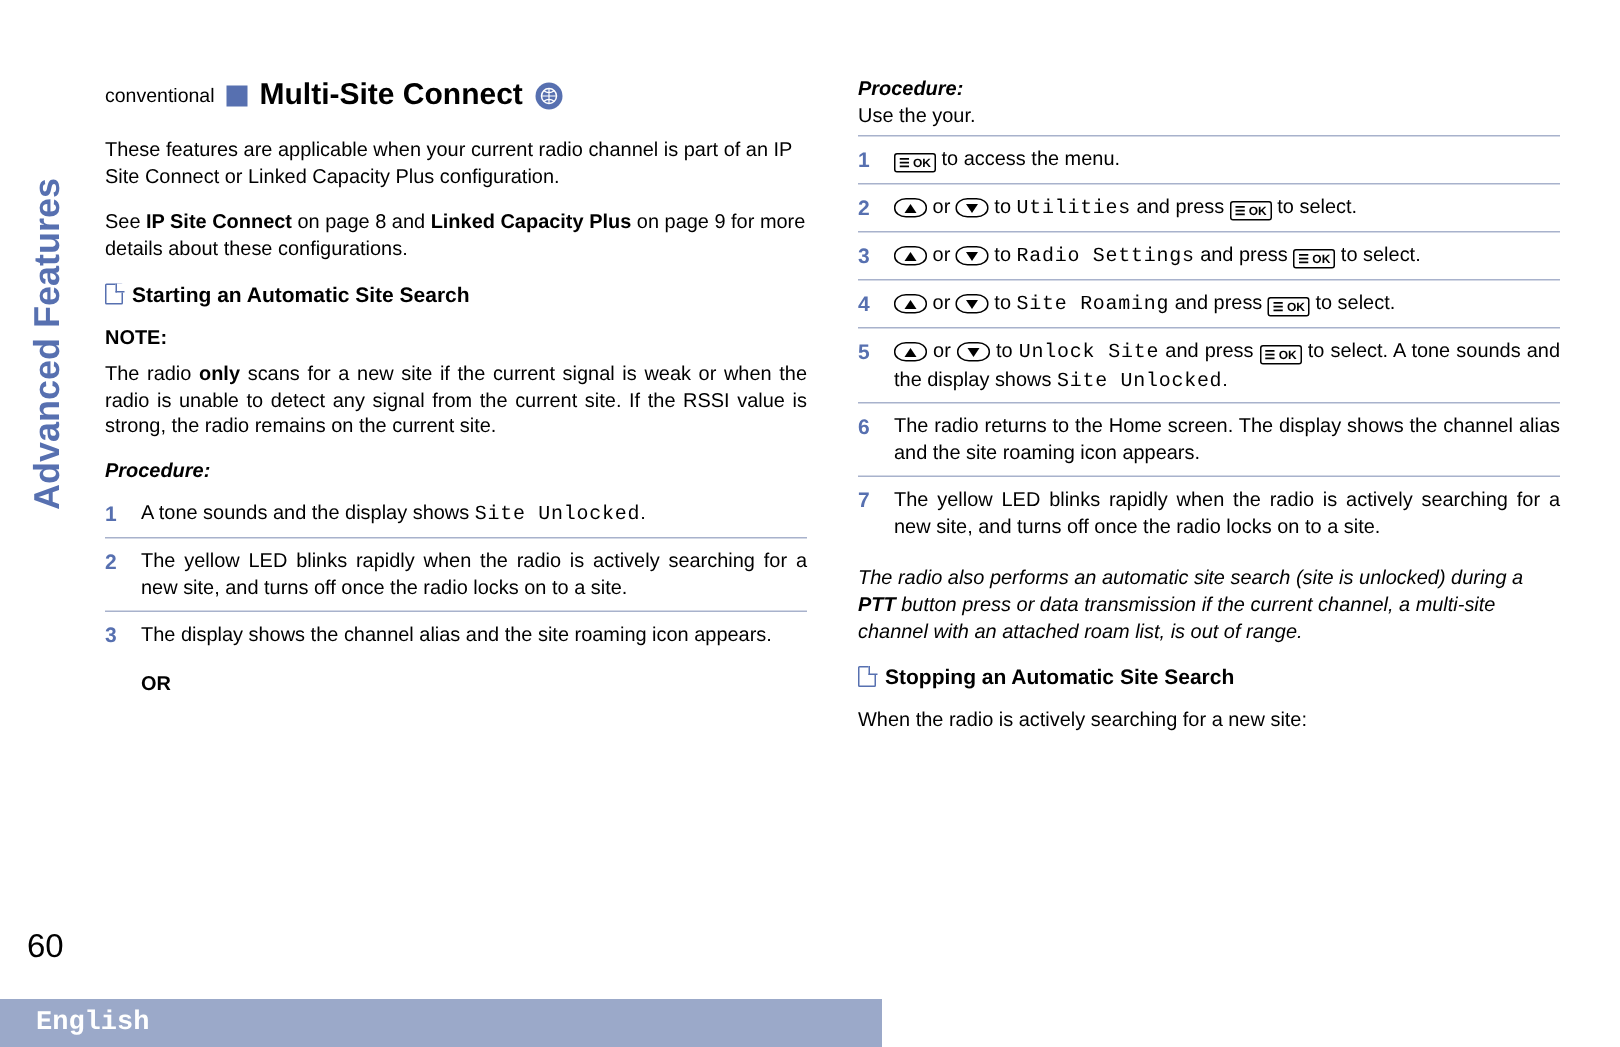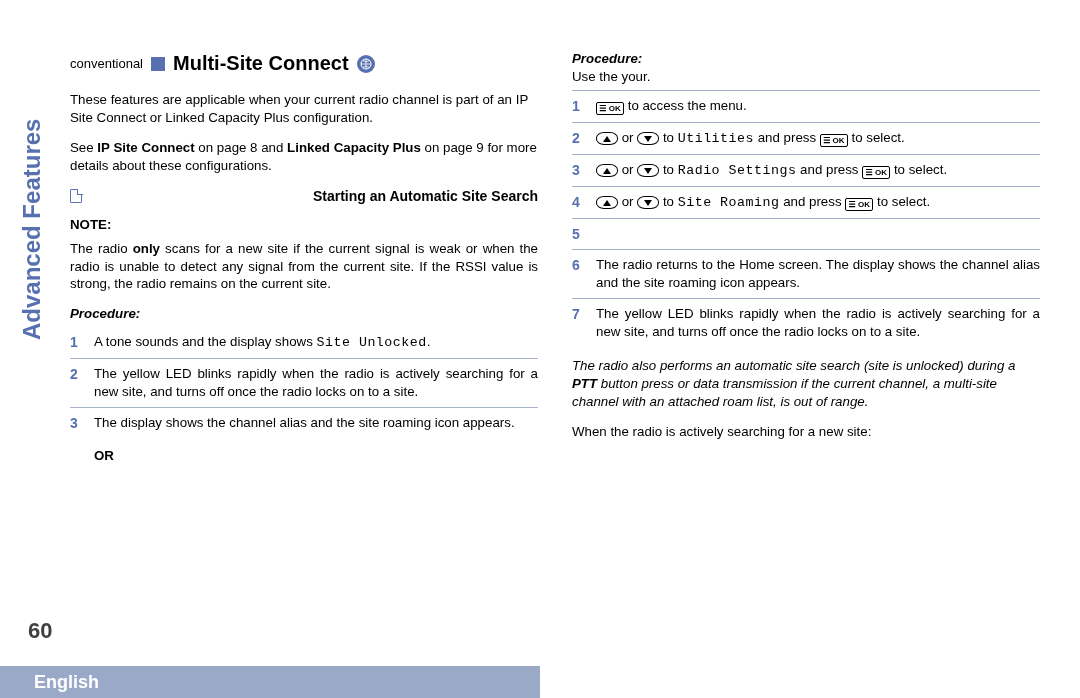--- a/index.html
+++ b/index.html
@@ -15,50 +15,51 @@
     top: 340px;
     transform: rotate(-90deg);
     transform-origin: left top;
     font-size: 24px;
     font-weight: bold;
     color: #5770b0;
     white-space: nowrap;
   }
   .page-number {
     position: absolute;
-    left: 28px;
+    left: 18px;
     bottom: 54px;
     font-size: 22px;
-    font-weight: bold;
-    color: #404040;
+    font-weight: normal;
+    color: #000000;
   }
   .footer-bar {
     position: absolute;
     left: 0; bottom: 0;
-    width: 540px; height: 32px;
+    width: 588px; height: 32px;
     background: #9ba9c9;
     color: #fff;
     font-weight: bold;
     font-size: 18px;
     line-height: 32px;
-    padding-left: 34px;
+    padding-left: 24px;
+    font-family: Liberation Mono, monospace;
   }
   .columns {
     display: flex;
     gap: 34px;
     height: 580px;
   }
   .col { width: 468px; font-size: 13.3px; line-height: 1.35; }
   .heading-line { margin-bottom: 14px; display: flex; align-items: center; gap: 8px; }
   .prefix { font-size: 13px; }
   .sqblock { display:inline-block; width:14px; height:14px; background:#5770b0; }
   .heading { font-size: 20px; font-weight: bold; }
   .globe-icon { display:inline-flex; width:18px; height:18px; background:#5770b0; border-radius:50%; color:#fff; align-items:center; justify-content:center; font-size:12px; }
   .para { margin-bottom: 12px; }
-  .subheading-row { display:flex; align-items:center; gap:6px; margin: 12px 0 10px 0; justify-content: space-between; }
+  .subheading-row { display:flex; align-items:center; gap:6px; margin: 12px 0 10px 0; }
   .doc-icon { display:inline-block; width:12px; height:14px; border:1.5px solid #5770b0; border-radius:1px; position:relative; }
   .doc-icon::after { content:""; position:absolute; right:-1.5px; top:-1.5px; width:5px; height:5px; background:#fff; border-left:1.5px solid #5770b0; border-bottom:1.5px solid #5770b0; }
   .subheading { font-weight: bold; font-size: 14px; }
   .note-block { display:flex; gap:6px; margin-bottom:12px; text-align: justify; flex-direction: column;}
   .note-label { font-weight:bold; white-space:nowrap; }
   .proc-label { font-weight: bold; font-style: italic; font-size: 13.3px; }
   ol.steps { list-style: none; padding: 0; margin: 4px 0 8px 0; }
   ol.steps > li { display:flex; gap:10px; padding: 6px 0; border-top: 1px solid #a8b2cc; text-align: justify; }
   ol.steps > li:first-child { border-top: none; }
   ol.steps.bordered-first > li:first-child { border-top: 1px solid #a8b2cc; }
@@ -182,32 +183,45 @@
                   <path d="M5 1 L9 7 L1 7 Z" fill="#000"></path>
                 </svg>
               </span> or <span class="keyarrow">
                 <svg width="10" height="8" viewBox="0 0 10 8">
                   <path d="M5 7 L9 1 L1 1 Z" fill="#000"></path>
                 </svg>
               </span> to <span class="monoish">Site Roaming</span> and press <span class="keyok">☰ OK</span> to select.</span>
           </li>
           <li>
             <span class="step-num">5</span>
+            <span><span class="keyarrow">
+                <svg width="10" height="8" viewBox="0 0 10 8">
+                  <path d="M5 1 L9 7 L1 7 Z" fill="#000"></path>
+                </svg>
+              </span> or <span class="keyarrow">
+                <svg width="10" height="8" viewBox="0 0 10 8">
+                  <path d="M5 7 L9 1 L1 1 Z" fill="#000"></path>
+                </svg>
+              </span> to <span class="monoish">Unlock Site</span> and press <span class="keyok">☰ OK</span> to select. A tone sounds and the display shows <span class="monoish">Site Unlocked</span>.</span>
           </li>
           <li>
             <span class="step-num">6</span>
             <span>The radio returns to the Home screen. The display shows the channel alias and the site roaming icon appears.</span>
           </li>
           <li>
             <span class="step-num">7</span>
             <span>The yellow LED blinks rapidly when the radio is actively searching for a new site, and turns off once the radio locks on to a site.</span>
           </li>
         </ol>
 
       <p class="para italic" style="margin-top:10px;">
         <span>The radio also performs an automatic site search (site is unlocked) during a </span><b>PTT</b><span> button press or data transmission if the current channel, a multi-site channel with an attached roam list, is out of range.</span>
       </p>
 
+      <div class="subheading-row">
+        <span class="doc-icon"></span>
+        <span class="subheading">Stopping an Automatic Site Search</span>
+      </div>
       <p>When the radio is actively searching for a new site:</p>
     </div>
 
   </div>
 </div>
 
 </body></html>

